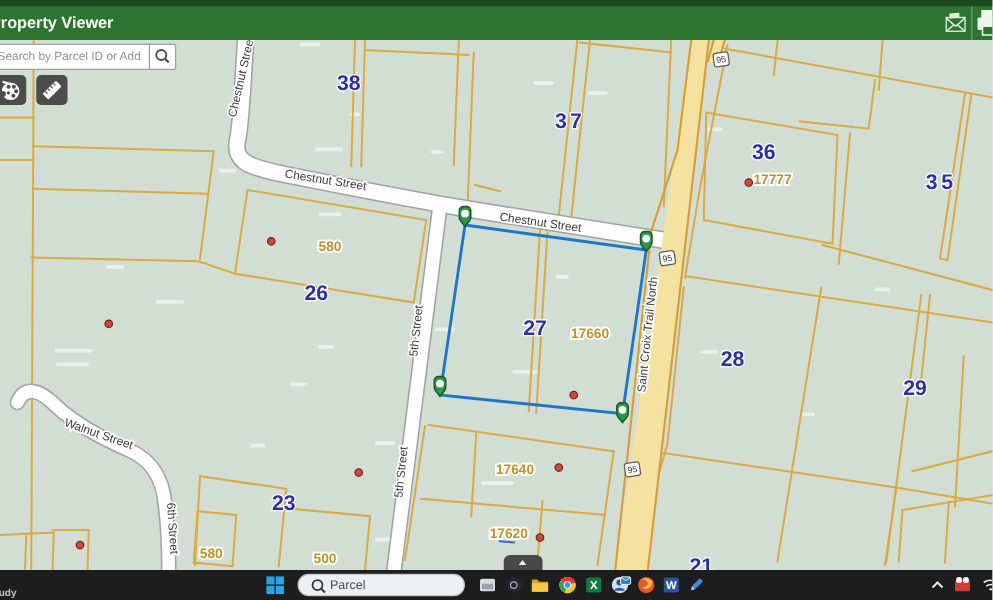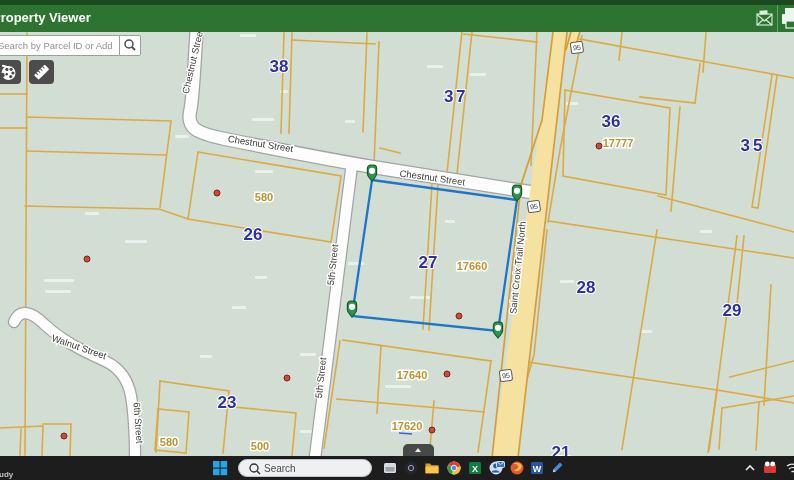--- a/index.html
+++ b/index.html
@@ -351,15 +351,15 @@
     <rect x="0" y="7.6" width="6.6" height="6.6" fill="#27a3e8"></rect>
     <rect x="7.6" y="7.6" width="6.6" height="6.6" fill="#27a3e8"></rect>
   </svg>
   <div id="udy">udy</div>
 </div>
 <div id="pill">
   <svg width="20" height="16" style="position:absolute;left:8px;top:1px;">
         <circle cx="7" cy="7" r="4" fill="none" stroke="#333" stroke-width="1.4"></circle>
         <line x1="10" y1="10" x2="13" y2="13" stroke="#333" stroke-width="1.5"></line>
       </svg>
-  <span>Search</span>
+  <span>Parcel</span>
 </div>
 </div>
 
 </body></html>

